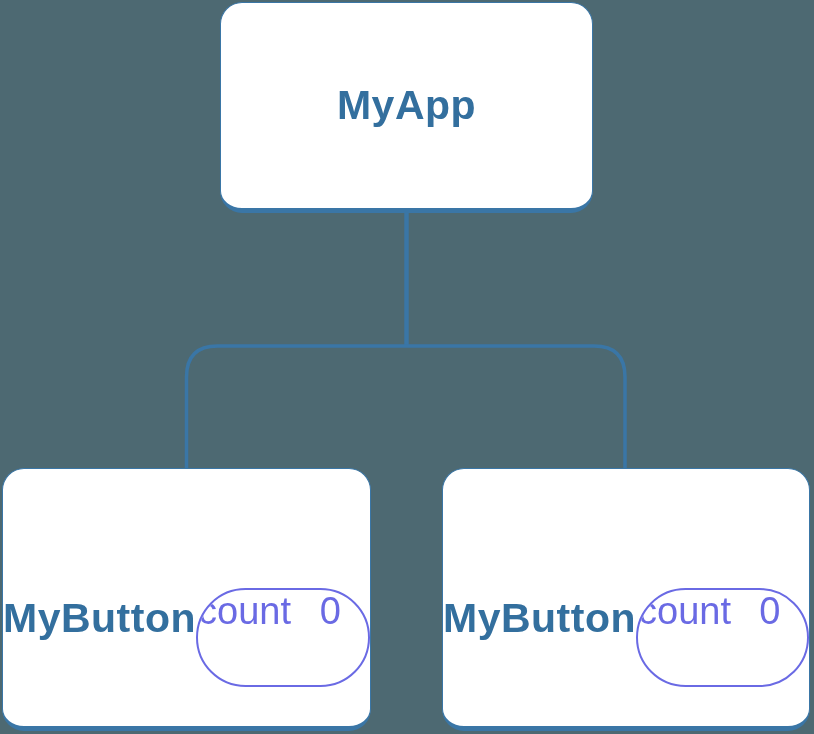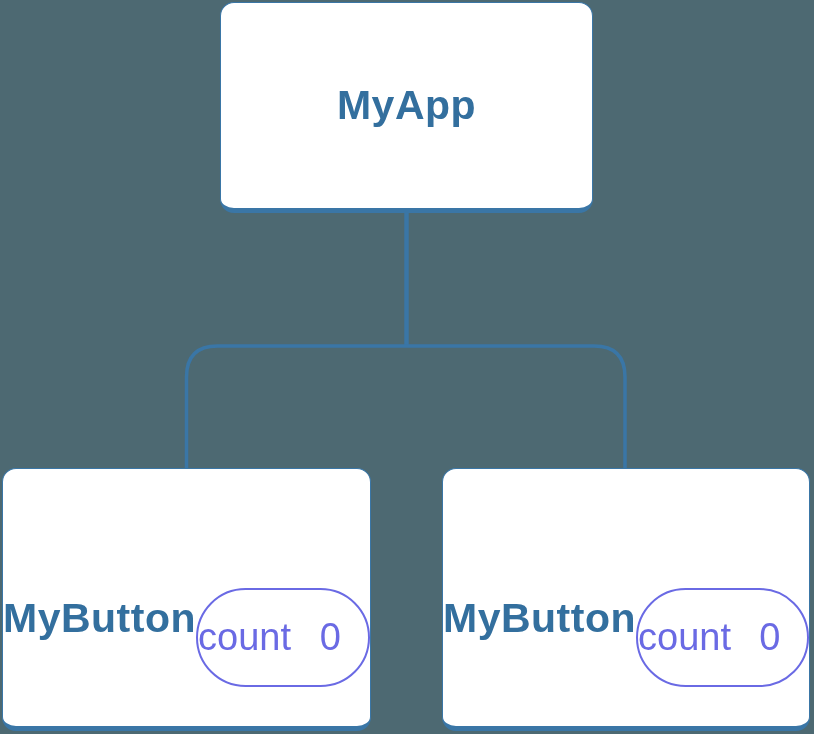--- a/index.html
+++ b/index.html
@@ -27,21 +27,21 @@
     left: 0; top: 0;
     width: 814px; height: 734px;
     pointer-events: none;
     z-index: 0;
   }
   .node {
     position: absolute;
     background: var(--node-fill);
     border: 1.5px solid var(--line-blue);
     border-bottom-width: 5px;
-    border-radius: 14px;
+    border-radius: 22px;
     z-index: 1;
   }
   .node-app {
     left: 220px; top: 2px;
     width: 373px; height: 211px;
     display: flex;
     align-items: center;
     justify-content: center;
   }
   .node-title {
@@ -61,21 +61,21 @@
   }
   .node-button-left  { left: 2px;   width: 369px; }
   .node-button-right { left: 442px; width: 368px; }
   .state-pill {
     margin-top: 38px;
     width: 267px;
     height: 99px;
     border: 2px solid var(--state-purple);
     border-radius: 50px;
     display: flex;
-    align-items: center;
+    align-items: flex-start;
     overflow: hidden;
     background: var(--node-fill);
   }
   .state-key {
     flex: 1;
     display: flex;
     align-items: center;
     justify-content: center;
     color: var(--state-purple);
     font-size: 38px;

